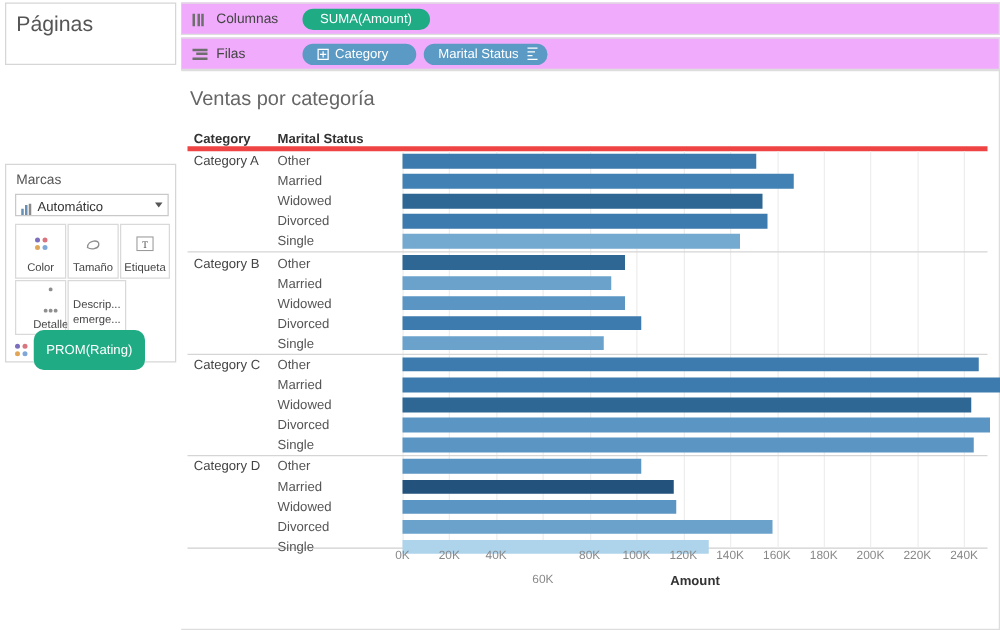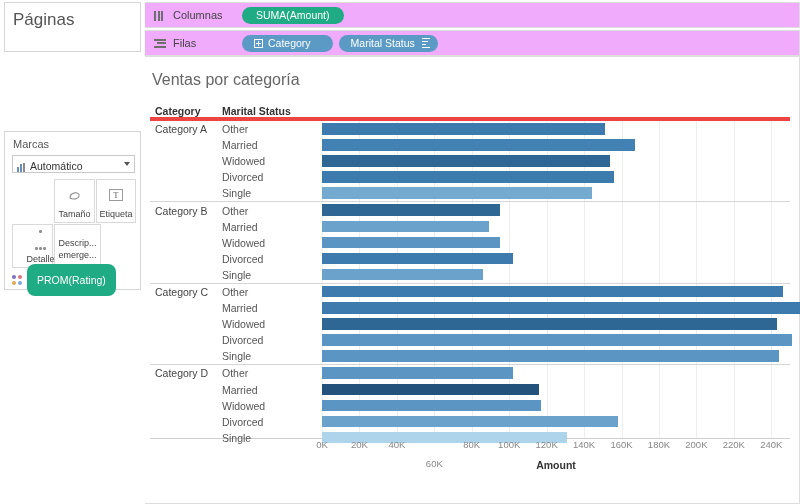--- a/index.html
+++ b/index.html
@@ -181,20 +181,31 @@
     <div id="marks-type-select">
       <span class="mt-icon">
           <i></i>
           <i></i>
           <i></i>
         </span>
       <span id="marks-type-label">Automático</span>
       <span id="marks-type-caret"></span>
     </div>
 
+    <div class="mark-btn" id="mb-color">
+      <span class="mb-glyph">
+        <span class="dots4">
+            <span style="background:#7b6fbe"></span>
+            <span style="background:#d9757f"></span>
+            <span style="background:#e0a758"></span>
+            <span style="background:#7fa8d8"></span>
+          </span>
+      </span>
+      <span class="mb-label">Color</span>
+    </div>
 
     <div class="mark-btn" id="mb-size">
       <span class="mb-glyph">
         <svg width="16" height="16" viewBox="0 0 16 16">
             <path d="M3 11 C3 5, 13 4, 12 9 C11.4 12, 6 13, 3 11 Z" fill="none" stroke="#8f8f8f" stroke-width="1.1"></path>
           </svg>
       </span>
       <span class="mb-label">Tamaño</span>
     </div>
 

